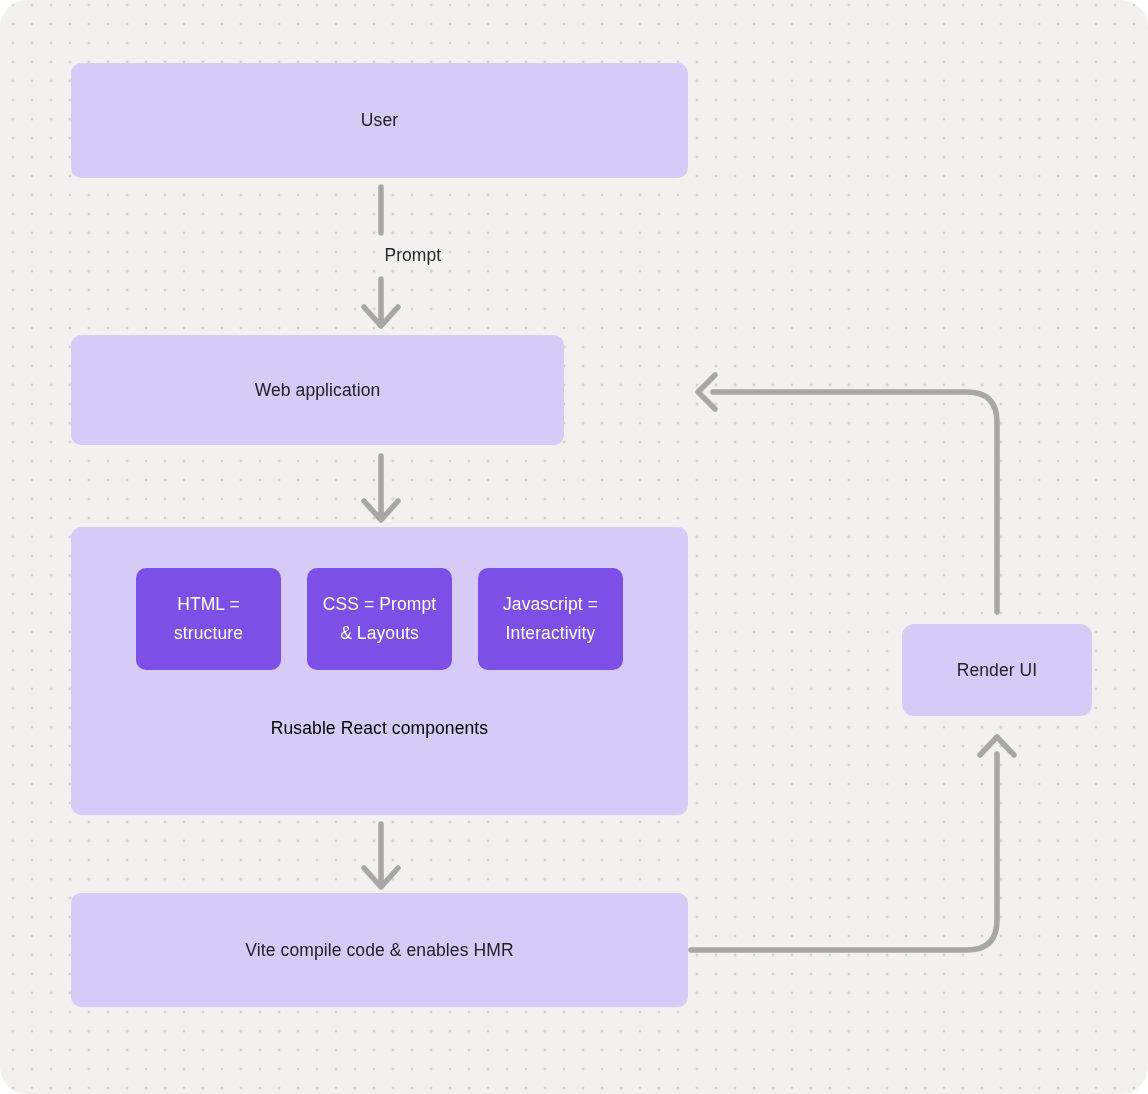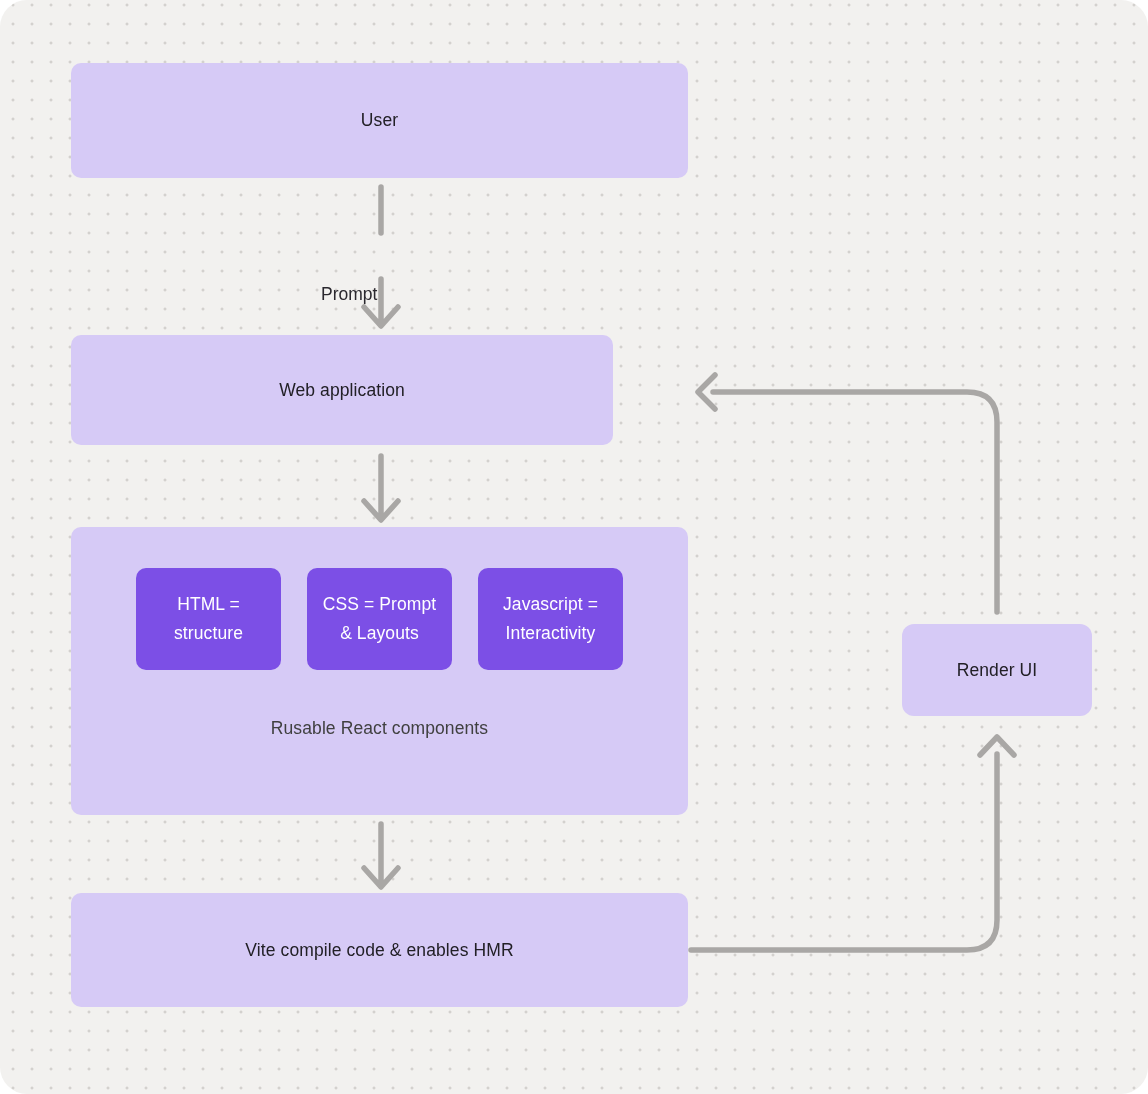--- a/index.html
+++ b/index.html
@@ -38,21 +38,21 @@
     border-radius: 10px;
     display: flex;
     align-items: center;
     justify-content: center;
     color: #222026;
     font-size: 17.5px;
     font-weight: 500;
     letter-spacing: 0.1px;
   }
   .node-user   { left: 71px;  top: 63px;  width: 617px; height: 115px; }
-  .node-webapp { left: 71px;  top: 335px; width: 542px; height: 110px; }
+  .node-webapp { left: 71px;  top: 335px; width: 493px; height: 110px; }
   .node-vite   { left: 71px;  top: 893px; width: 617px; height: 114px; }
   .node-render { left: 902px; top: 624px; width: 190px; height: 92px; border-radius: 12px; }
   .node-components {
     left: 71px; top: 527px; width: 617px; height: 288px;
     flex-direction: column;
     justify-content: flex-start;
   }
   .chip-row {
     display: flex;
     gap: 26px;
@@ -69,32 +69,31 @@
     color: #ffffff;
     font-size: 17.5px;
     font-weight: 500;
     line-height: 29px;
     text-align: center;
   }
   .container-caption {
     margin-top: 48px;
     font-size: 17.5px;
     font-weight: 500;
-    color: #404040;
+    color: #000000;
   }
   .edge-label {
     position: absolute;
     left: 321px;
     top: 245px;
     width: 120px;
-    text-align: left;
+    text-align: right;
     font-size: 17.5px;
     font-weight: 500;
     color: #2a282e;
-    margin-top: 39px;
   }
 </style>
 </head>
 <body>
 
 <div class="canvas">
 
   <svg class="connectors" viewBox="0 0 1148 1094">
     <path d="M 381 187 L 381 233"></path>
     <path d="M 381 279 L 381 322 M 364 307 L 381 326 L 398 307"></path>

